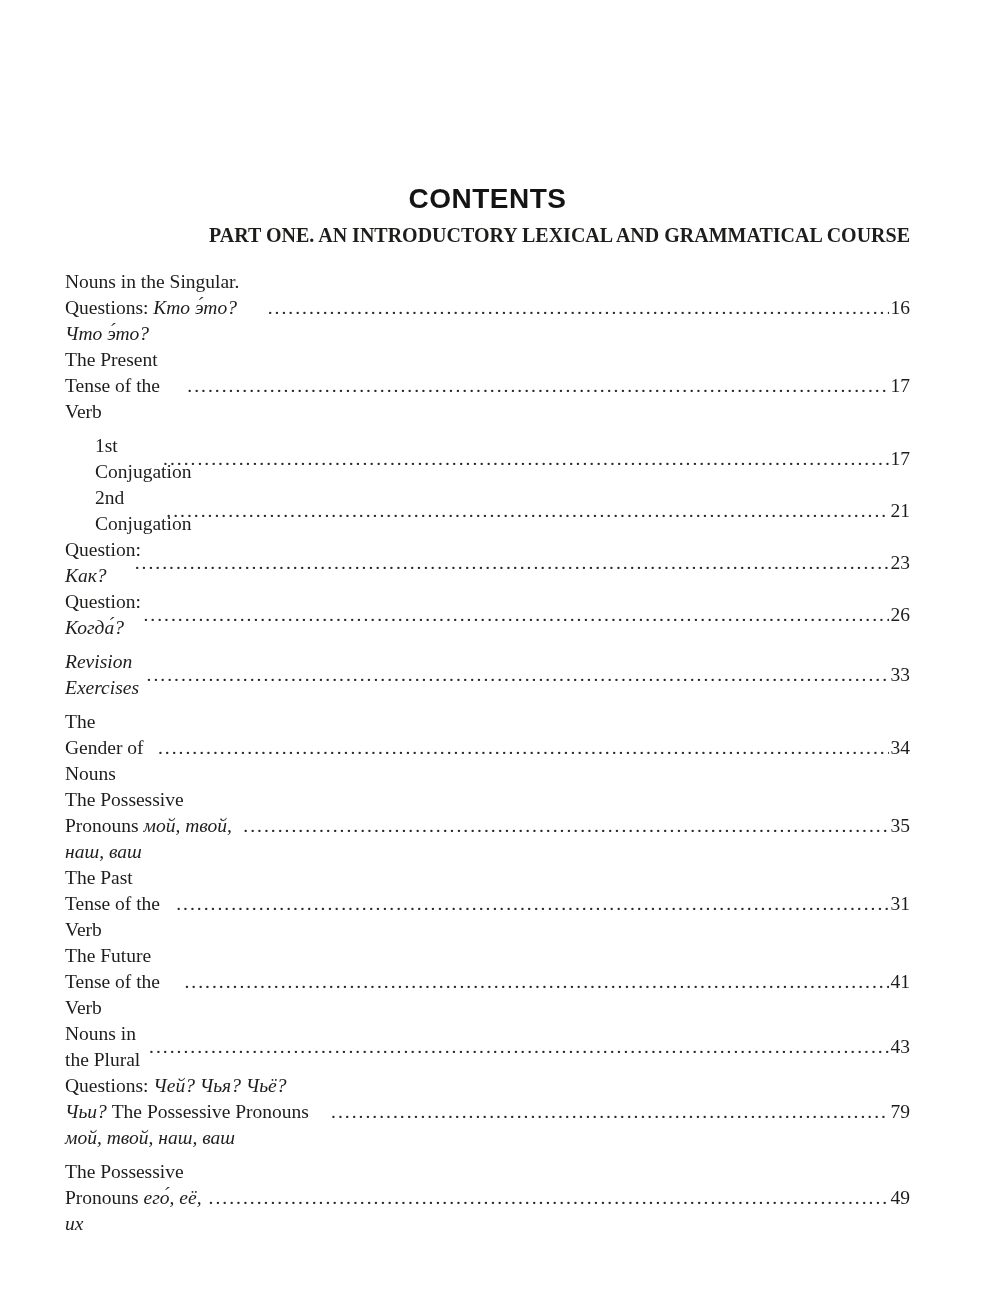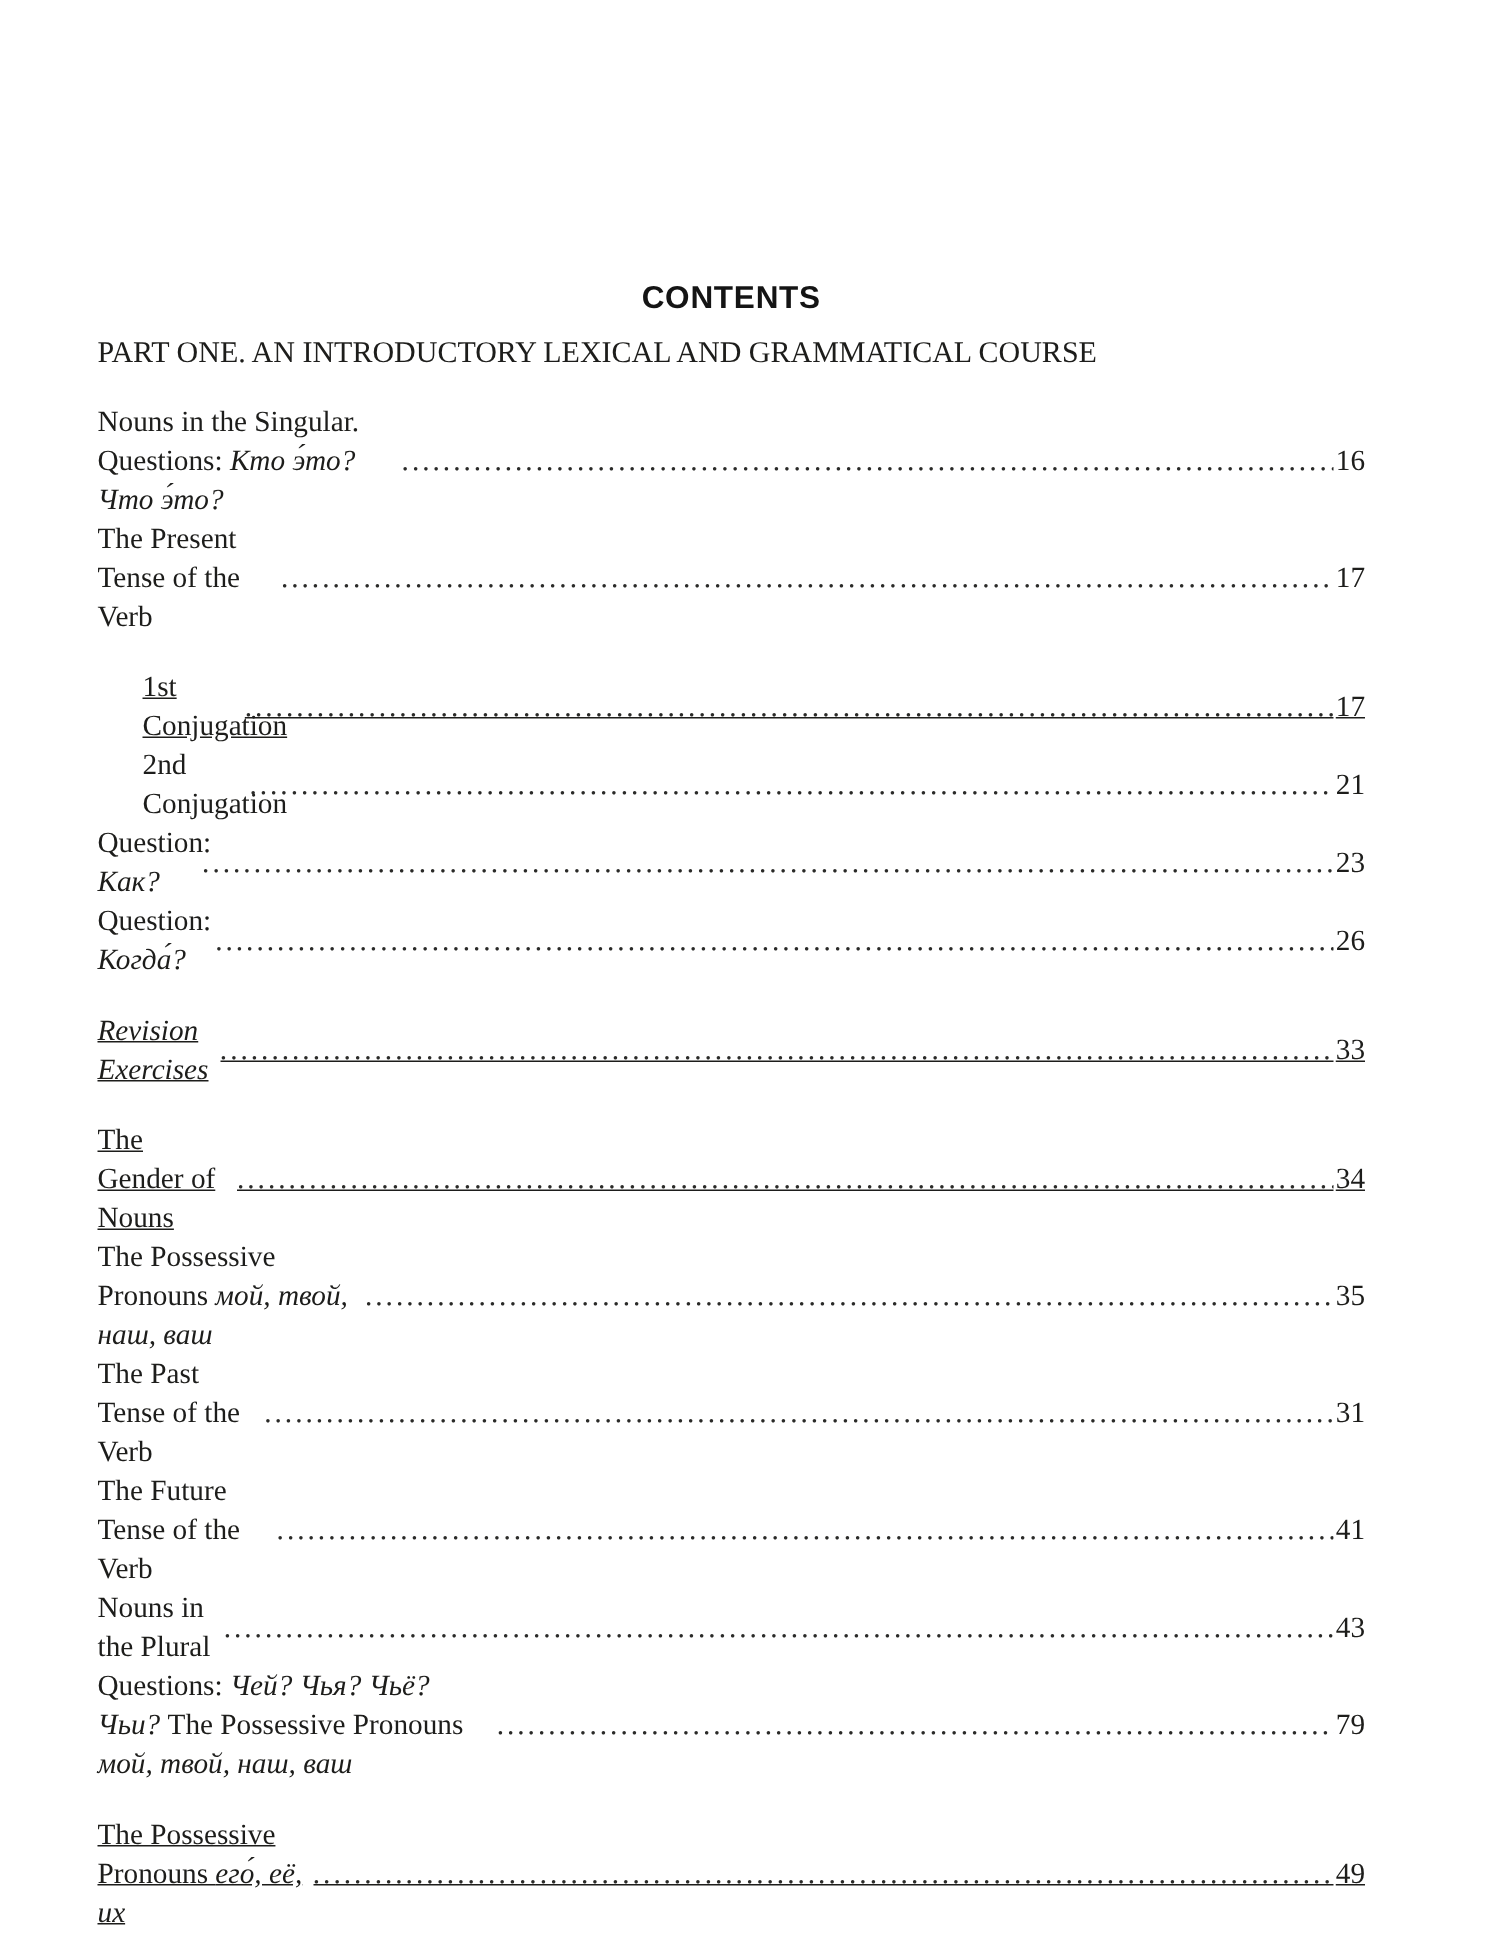--- a/index.html
+++ b/index.html
@@ -16,45 +16,45 @@
     padding: 186px 90px 0 65px;
     background: #ffffff;
     font-family: "Liberation Serif", serif;
     color: #1d1d1b;
   }
   .title {
     margin: 0;
     text-align: center;
     font-family: "Liberation Sans", sans-serif;
     font-weight: bold;
-    font-size: 21px;
+    font-size: 28px;
     line-height: 26px;
     letter-spacing: 0.5px;
     color: #141414;
   }
   .part-heading {
     margin: 10px 0 0 0;
-    text-align: left;
+    text-align: right;
     font-family: "Liberation Serif", serif;
-    font-weight: normal;
+    font-weight: bold;
     font-size: 20px;
     line-height: 26px;
     color: #1d1d1b;
   }
   .toc {
     margin-top: 21px;
   }
   .row {
     display: flex;
     align-items: center;
     font-size: 19.5px;
     line-height: 26px;
     min-width: 0;
   }
-  .row.gap { margin-top: 21px; text-decoration: underline; }
+  .row.gap { margin-top: 8px; }
   .row.ind { padding-left: 30px; }
   .entry-text { flex: 0 1 auto; min-width: 0; }
   .entry-text i { font-style: italic; }
   .dots {
     flex: 1 1 auto;
     overflow: hidden;
     white-space: nowrap;
     margin-left: 2px;
     letter-spacing: 2px;
     color: #2a2a28;

